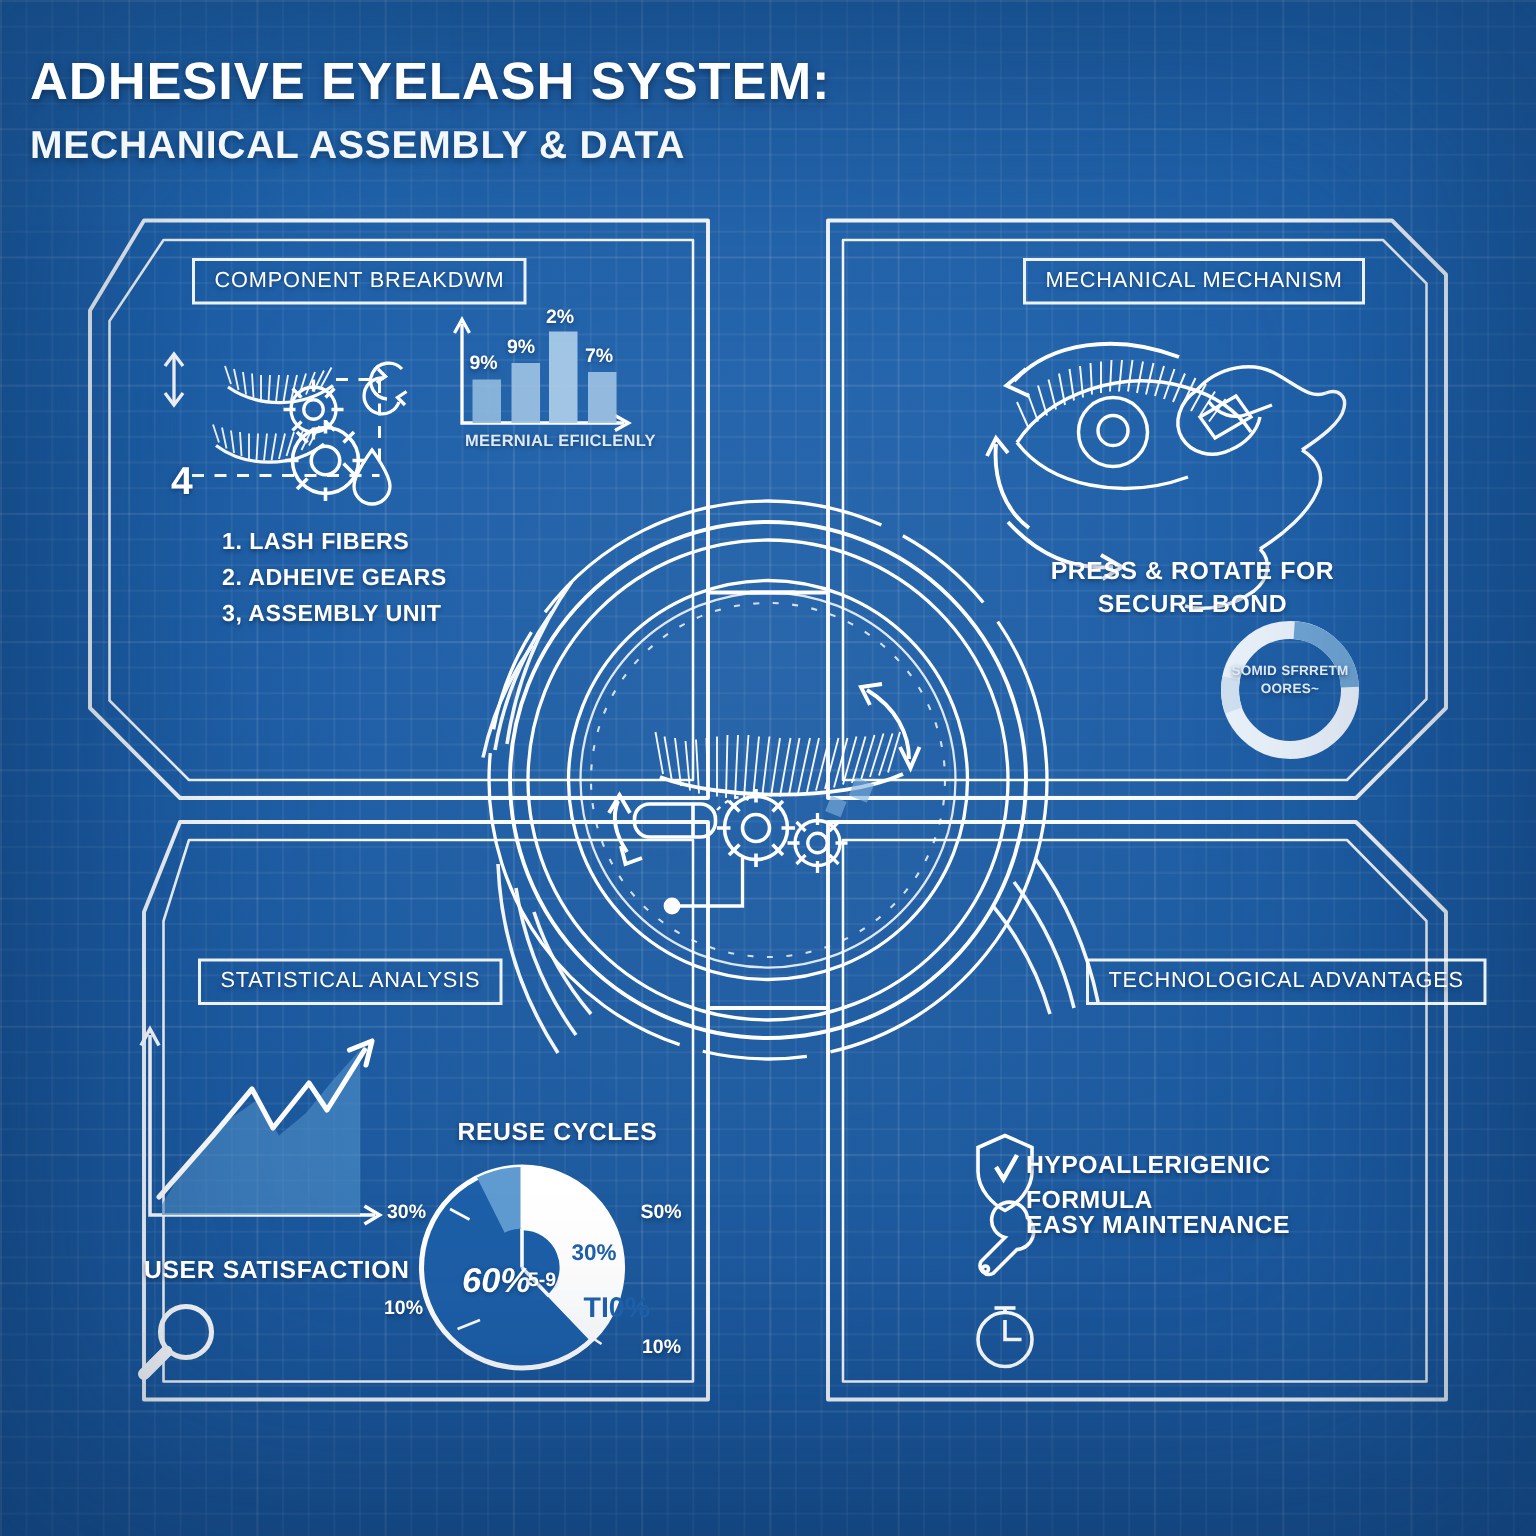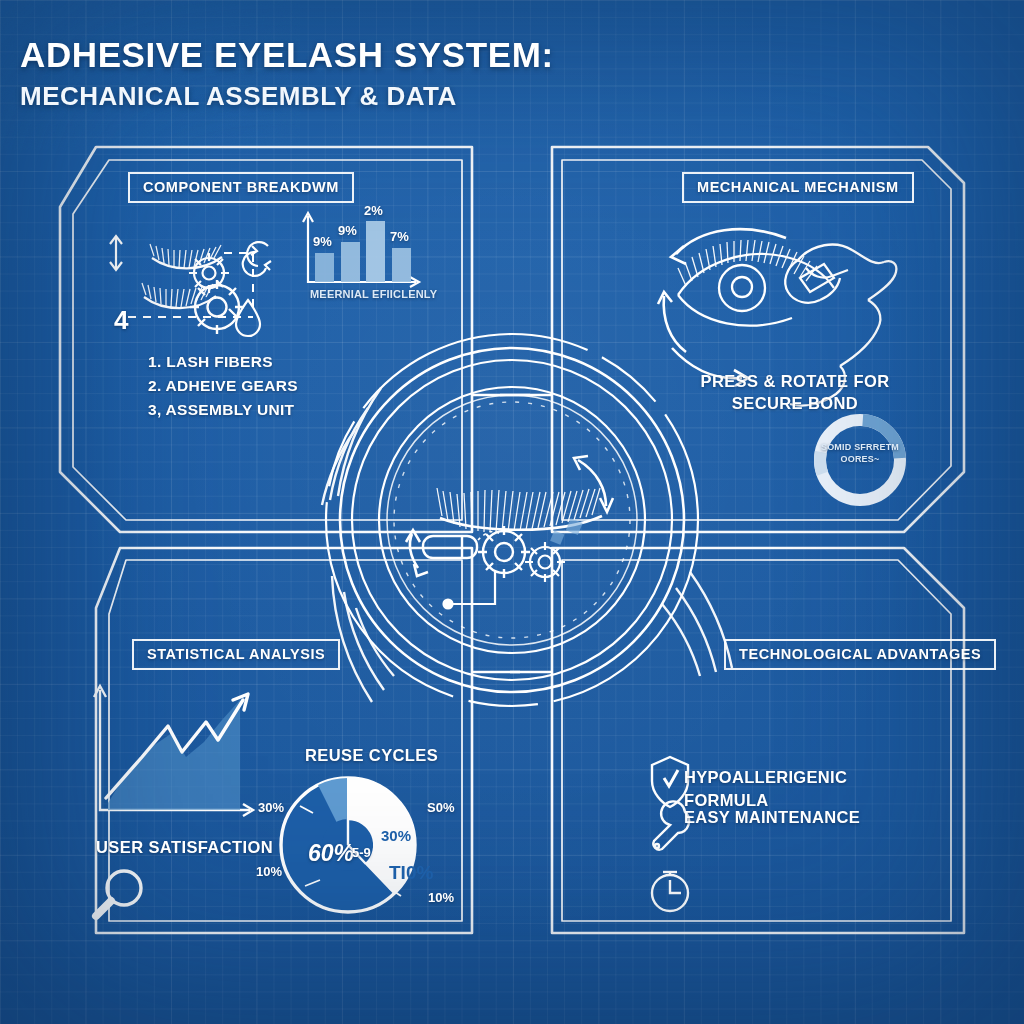--- a/index.html
+++ b/index.html
@@ -54,21 +54,21 @@
     text-shadow:0 2px 5px rgba(6,30,62,.5);
   }
 
   svg.layer{position:absolute;left:0;top:0;width:1024px;height:1024px;overflow:visible;}
   .ln{fill:none;stroke:#ffffff;}
 
   .badge{
     position:absolute;z-index:6;
     border:2px solid rgba(255,255,255,.92);
     padding:5px 13px 6px;
-    color:#fff;font-size:14.5px;font-weight:bold;letter-spacing:.55px;
+    color:#fff;font-size:14.5px;font-weight:normal;letter-spacing:.55px;
     white-space:nowrap;
     text-shadow:0 1px 3px rgba(6,30,62,.5);
   }
 
   .txt{position:absolute;z-index:6;color:#fff;text-shadow:0 1px 3px rgba(6,30,62,.55);}
   .list{font-size:15.5px;font-weight:bold;line-height:1.55;letter-spacing:.3px;}
   .cap{font-size:14px;font-weight:bold;letter-spacing:.4px;}
   .cap-lg{font-size:16.5px;font-weight:bold;letter-spacing:.4px;line-height:1.35;}
   .pct{font-size:13px;font-weight:bold;}
   .tiny{font-size:9px;font-weight:bold;letter-spacing:.2px;color:#dce9f6;}

